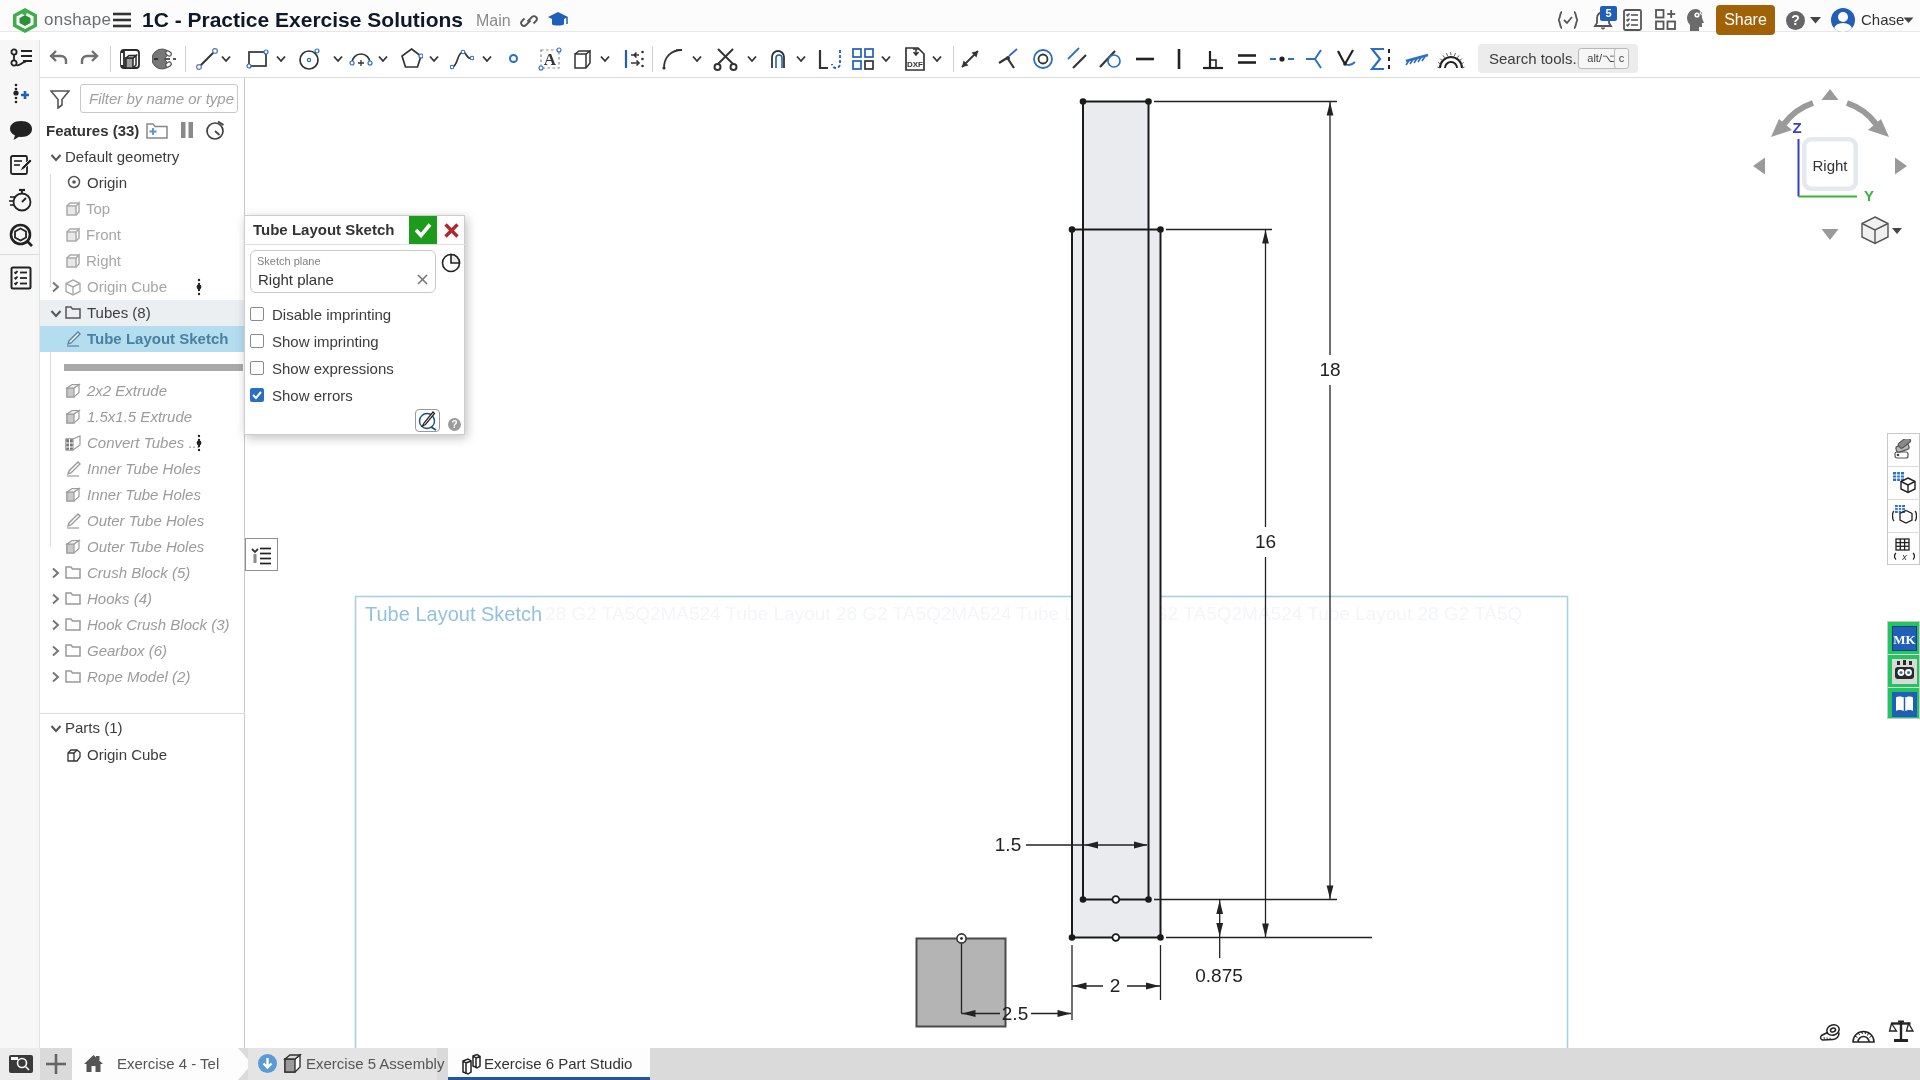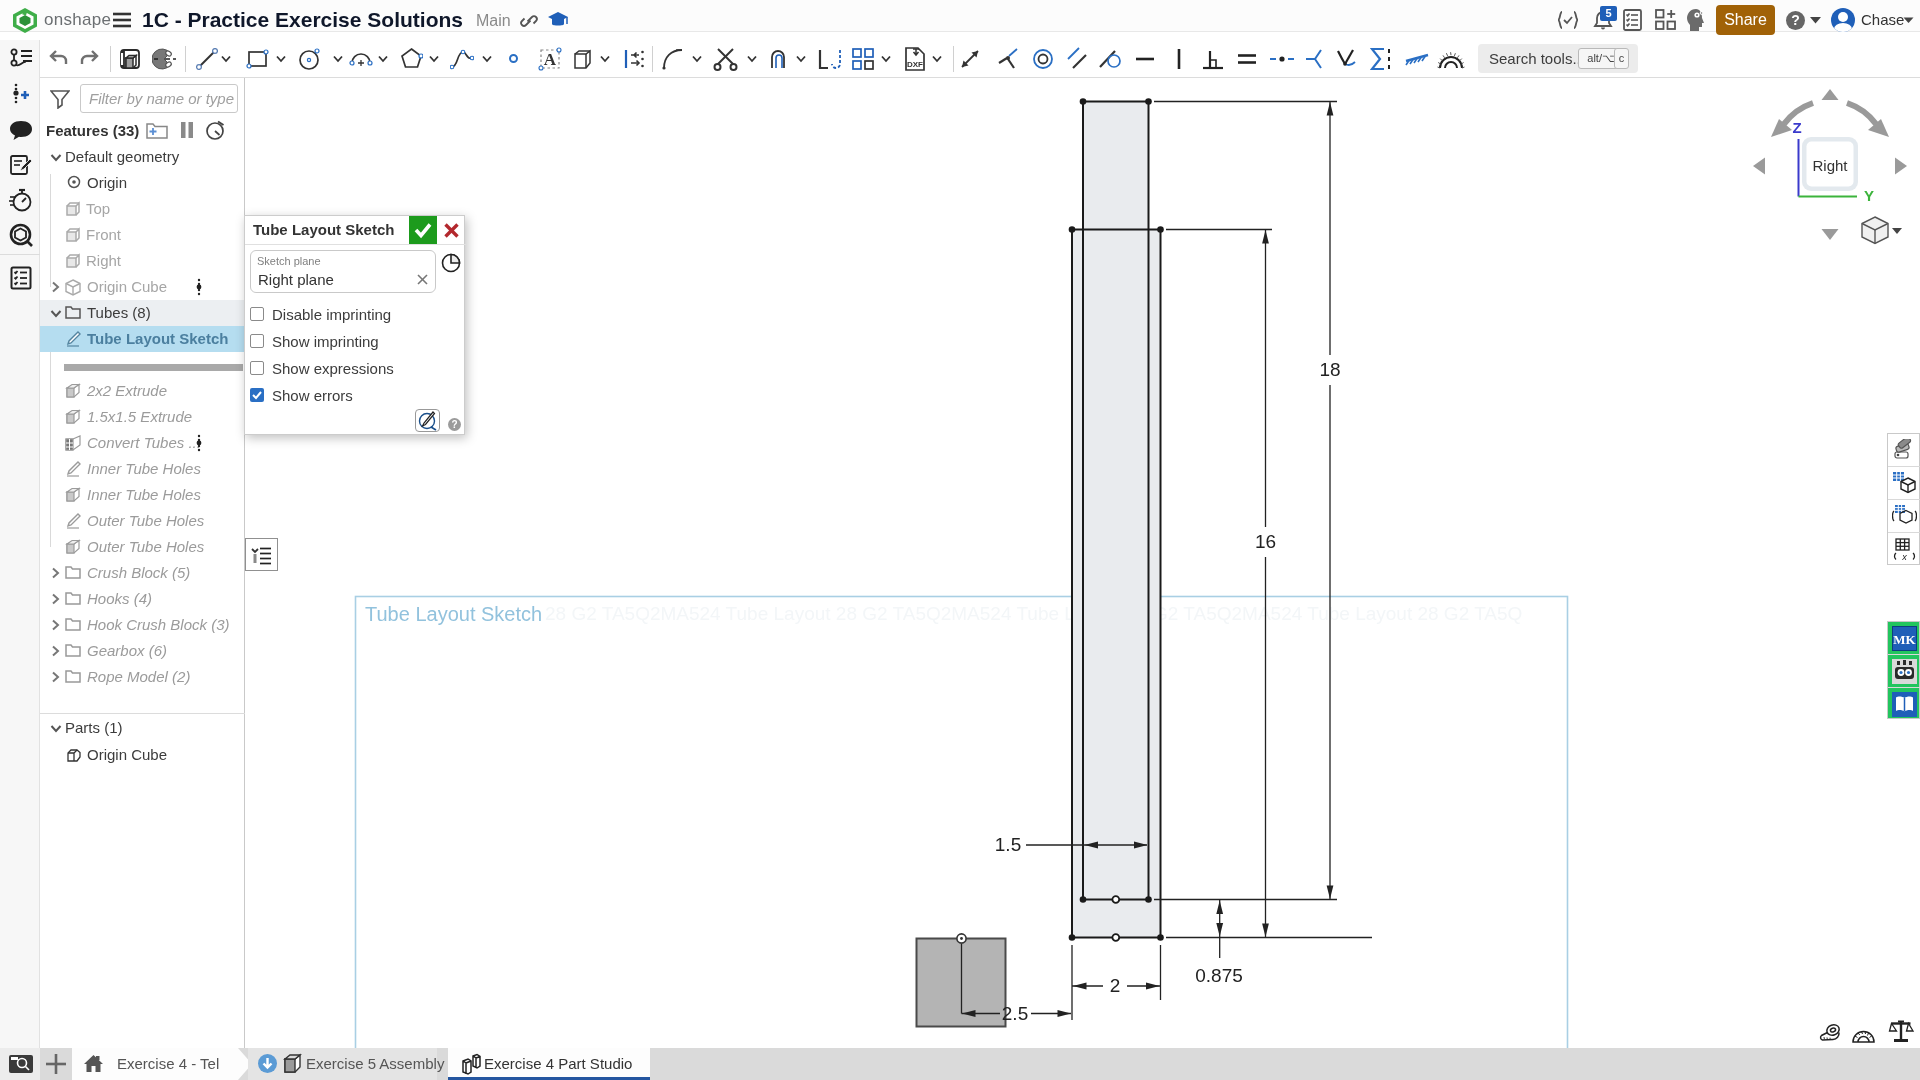--- a/index.html
+++ b/index.html
@@ -955,14 +955,14 @@
       </g>
     </svg>
  <div class="abs" style="left:306px;top:7px;font-size:15px;color:#555;">Exercise 5 Assembly</div>
  <div class="abs" style="left:448px;top:0;width:202px;height:32px;background:#fdfdfd;border-bottom:3px solid #2456a0;"></div>
  <svg class="abs" style="left:461px;top:5px" width="20" height="22" viewBox="0 0 20 22">
       <g fill="none" stroke="#222" stroke-width="1.5">
         <path d="M2,8 L7,6 L10,8 L10,19 L7,21 L2,19 z M2,8 L5,10 L5,21 M5,10 L10,8"></path>
         <path d="M12,3 L16,1.5 L19,3.5 L19,13 L16,15 L12,13 z M12,3 L15,5 L15,15 M15,5 L19,3.5"></path>
       </g>
     </svg>
- <div class="abs" style="left:484px;top:7px;font-size:15px;color:#333;">Exercise 4 Part Studio</div>
+ <div class="abs" style="left:484px;top:7px;font-size:15px;color:#333;">Exercise 6 Part Studio</div>
 </div>
 
 </body></html>

